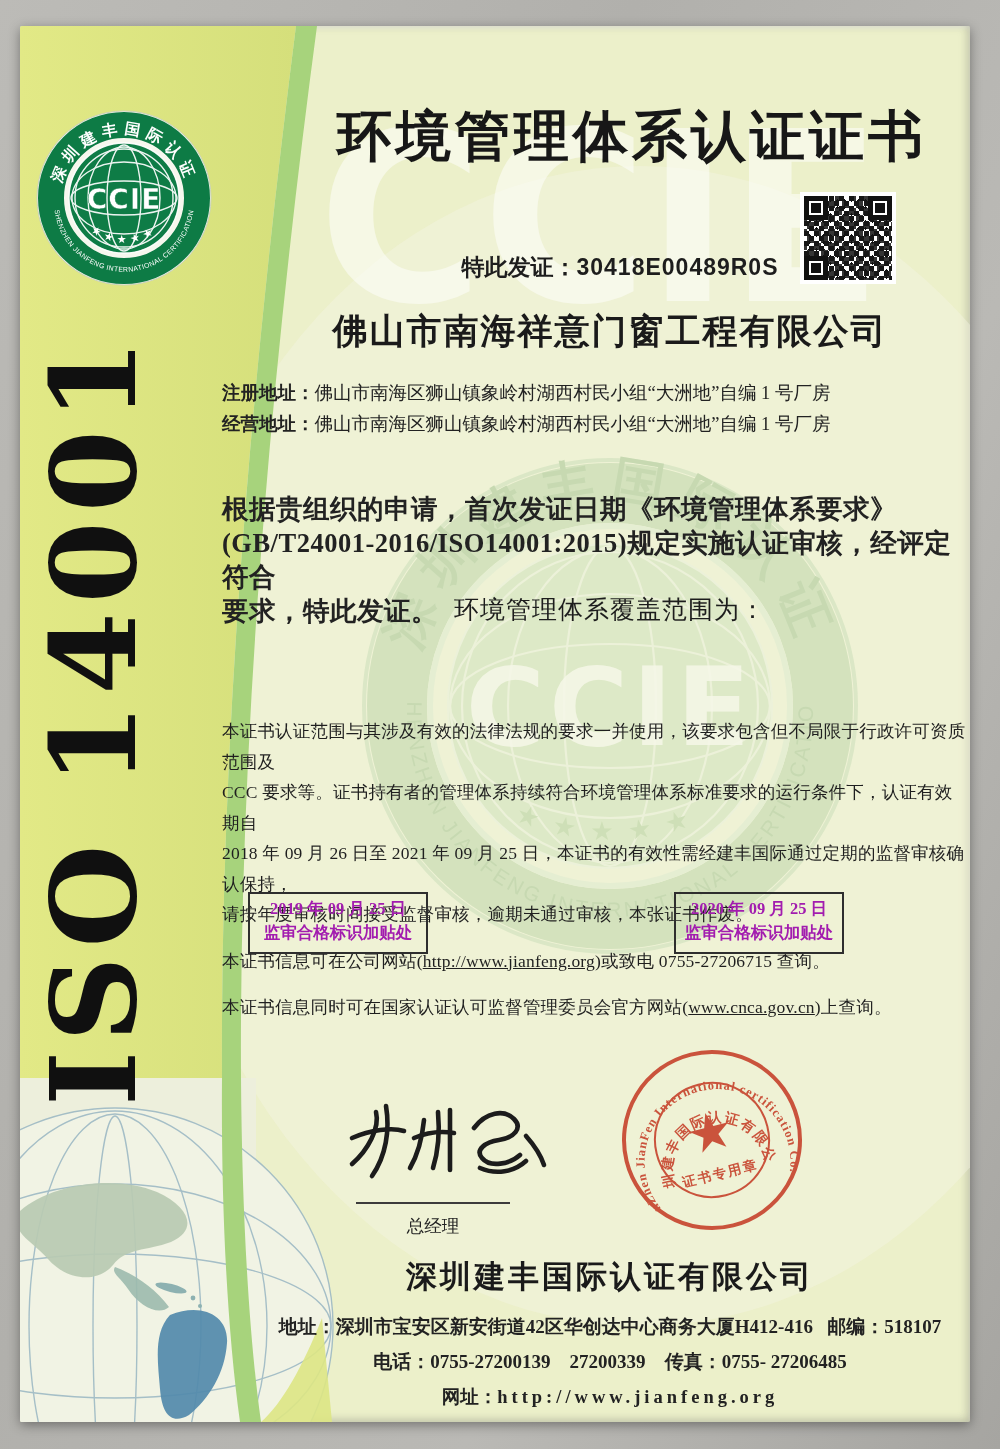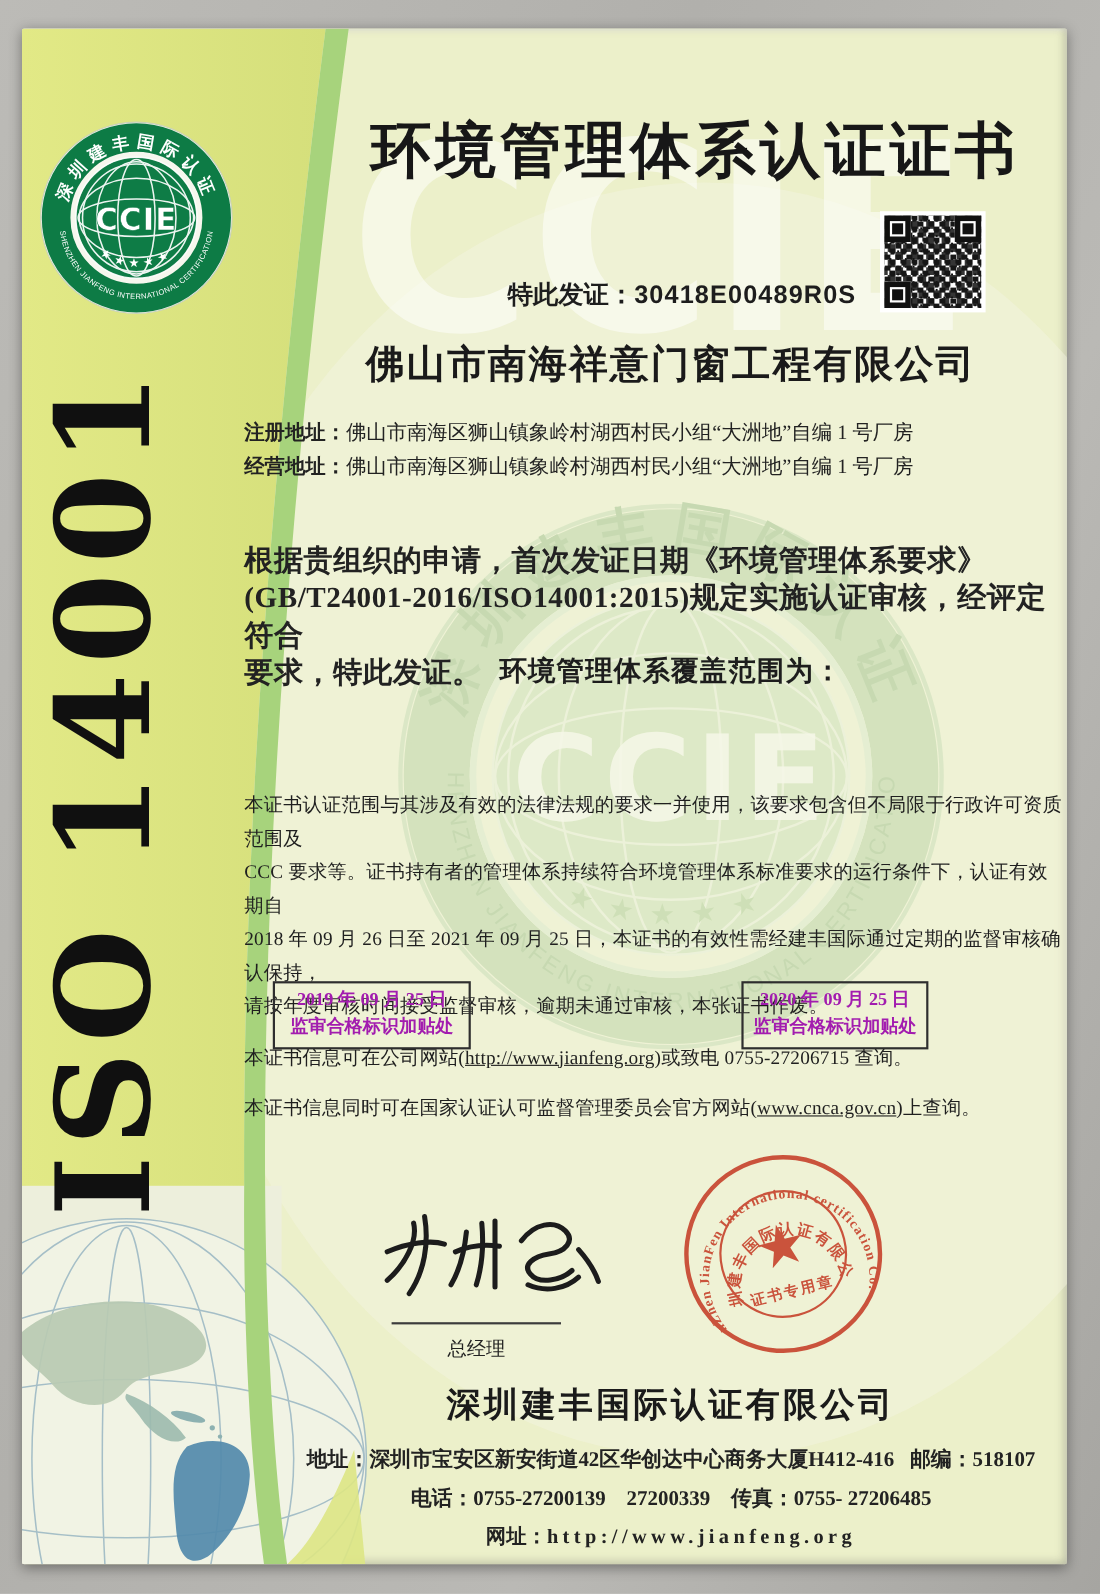--- a/index.html
+++ b/index.html
@@ -37,21 +37,21 @@
   .fp.tl{left:0;top:0}.fp.tr{right:0;top:0}.fp.bl{left:0;bottom:0}
   
   .company{left:210px;top:282px;width:760px;text-align:center;font-size:35px;font-weight:bold;
            letter-spacing:2px;color:#1a1a1a;white-space:nowrap}
   .row{left:202px;width:760px;font-size:18.5px;white-space:nowrap;color:#222}
   .row .lab{font-weight:bold}
   .meta{left:202px;top:420px;width:760px;font-size:19px;font-weight:bold;white-space:nowrap;color:#1d1d1d}
   .meta .code{position:absolute;left:318px;font-weight:bold}
   .statement{left:202px;top:466px;width:740px;font-size:26.5px;line-height:34px;font-weight:bold;
              color:#222;letter-spacing:.5px}
-  .scopehead{left:210px;top:567px;width:760px;text-align:center;font-size:25px;font-weight:bold;letter-spacing:1px}
+  .scopehead{left:210px;top:567px;width:760px;text-align:center;font-size:25px;font-weight:normal;letter-spacing:1px}
   .scopetxt{left:210px;top:610px;width:760px;text-align:center;font-size:19.5px;letter-spacing:.5px}
   .issuedate{left:210px;top:648px;width:760px;text-align:center;font-size:22.5px;font-weight:bold}
   .terms{left:202px;top:690px;width:745px;font-size:17.5px;line-height:30.5px;color:#1f1f1f;letter-spacing:.2px}
   .terms .u{text-decoration:underline}
   .terms .gap{margin-top:16px}
   
   .sbox{top:866px;width:176px;height:55px;border:2px solid #2e2e2e;text-align:center;
         font-size:16.5px;font-weight:bold;line-height:24px;padding-top:3px;box-sizing:content-box;color:#a21caf}
   .sbox.left{left:228px}.sbox.right{left:654px;width:166px}
   

